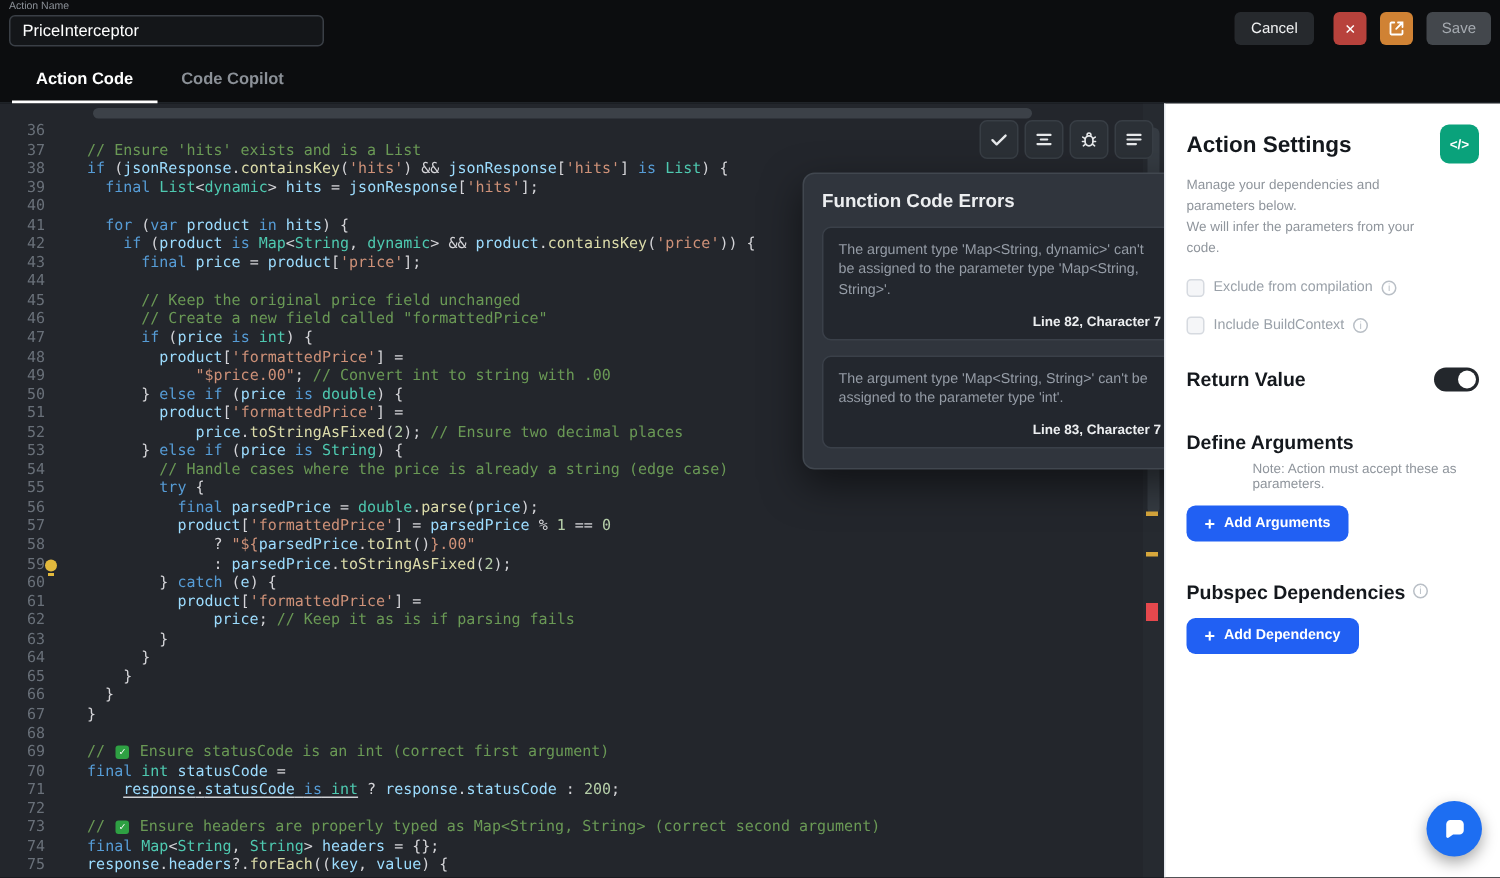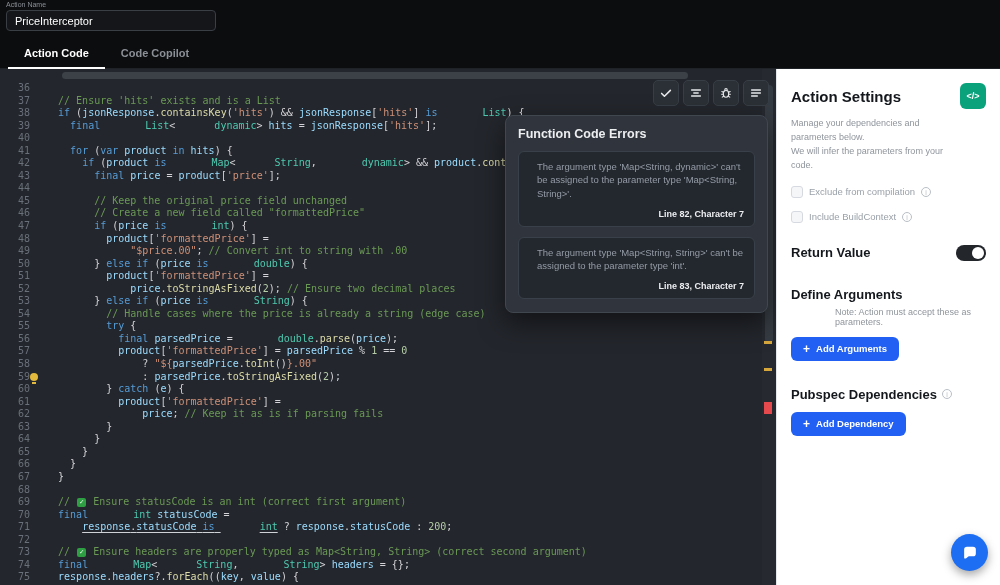--- a/index.html
+++ b/index.html
@@ -26,45 +26,45 @@
   .tab.active { color:#fff; }
   .tab.active::after { content:""; position:absolute; left:0; right:0; bottom:-1px; height:2px; background:#fff; }
 
   
   .editor { position:absolute; top:69px; left:0; width:776px; bottom:0; background:#23262c; overflow:hidden; }
   .hscroll { position:absolute; left:62px; top:3px; width:626px; height:7px; border-radius:4px; background:#3c4148; }
   .code { position:absolute; top:13px; left:0; right:14px; font-family:"DejaVu Sans Mono",monospace; font-size:10px; line-height:12.55px; }
   .line { display:flex; height:12.55px; position:relative; white-space:pre; }
   .ln { width:46px; min-width:46px; text-align:right; padding-right:16px; color:#697079; }
   .lc { white-space:pre; }
-  .tk-d { color:#d4d4d8; } .tk-k { color:#569cd6; } .tk-t { color:#4ec9b0;margin-left:39px; } .tk-s { color:#ce9178; }
+  .tk-d { color:#d4d4d8; } .tk-k { color:#569cd6; } .tk-t { color:#4ec9b0; } .tk-s { color:#ce9178; }
   .tk-m { color:#6a9955; } .tk-f { color:#dcdcaa; } .tk-v { color:#9cdcfe; } .tk-n { color:#b5cea8; }
   .tk-ck { display:inline-block; width:9px; height:9px; background:#2ea043; border-radius:2px; color:#fff;
            font-size:7px; line-height:9px; text-align:center; vertical-align:middle; margin:0 1px; }
   .err-u { text-decoration:underline; text-underline-offset:2px; text-decoration-color:#cfd2d6; }
   .bulb { position:absolute; left:30px; top:2px; width:8px; height:8px; background:#e2b93d; border-radius:50%; }
   .bulb::after { content:""; position:absolute; left:2px; top:9px; width:4px; height:2px; background:#e2b93d; }
 
   .vscroll { position:absolute; right:0; top:0; bottom:0; width:14px; background:#262a30; }
   .vthumb { position:absolute; left:3px; right:3px; top:16px; height:258px; background:#353b42; border-radius:4px; }
   .mark { position:absolute; left:2px; width:8px; height:3px; }
   .mark.m1 { top:272px; background:#d7a73c; }
   .mark.m2 { top:299px; background:#d7a73c; }
   .mark.m3 { top:333px; height:12px; background:#e5484d; }
 
   .ed-toolbar { position:absolute; top:11px; right:7px; display:flex; gap:4px; }
   .ed-toolbar button { width:26px; height:26px; background:#2b3036; border:1px solid #383e45; border-radius:5px;
                        display:flex; align-items:center; justify-content:center; cursor:pointer; }
 
   
-  .err-panel { position:absolute; left:505px; top:46px; width:263px; background:#30353d; border:1px solid #41474f;
+  .err-panel { position:absolute; left:535px; top:46px; width:263px; background:#30353d; border:1px solid #41474f;
                border-radius:8px; padding:11px 12px 3px; box-shadow:0 10px 26px rgba(0,0,0,.5); }
   .err-title { font-size:12.5px; font-weight:bold; color:#eceef0; margin-bottom:10px; }
   .err-card { background:#23272e; border:1px solid #3a4049; border-radius:6px; padding:8px 10px 7px; margin-bottom:10px; cursor:pointer; }
-  .err-msg { font-size:9.5px; color:#959ca6; line-height:1.4;margin-left:8px; }
+  .err-msg { font-size:9.5px; color:#959ca6; line-height:1.4; }
   .err-loc { text-align:right; font-size:9px; font-weight:bold; color:#eceef0; margin-top:9px; }
 
   
   .sidebar { position:absolute; top:69px; left:776px; right:0; bottom:0; background:#fff; border-left:1px solid #e4e7ec; padding:14px; }
   .sb-header { display:flex; justify-content:space-between; align-items:center; }
   .sb-title { font-size:15px; font-weight:bold; color:#14181d; }
   .code-btn { width:26px; height:26px; background:#0aa27b; border:none; border-radius:6px; color:#fff;
               font-size:9px; font-weight:bold; cursor:pointer; }
   .sb-desc { font-size:9px; color:#8f959c; margin-top:8px; line-height:1.55; width:175px; }
   .chk-row { display:flex; align-items:center; gap:6px; margin-top:13px; cursor:pointer; }
@@ -87,20 +87,31 @@
          border:none; display:flex; align-items:center; justify-content:center; cursor:pointer;
          box-shadow:0 4px 10px rgba(0,0,0,.35); }
 </style>
 </head>
 <body>
 
 <div class="topbar">
   <div class="field">
     <label>Action Name</label>
     <input value="PriceInterceptor" style="">
+  </div>
+  <div class="topbar-actions">
+    <button class="btn-cancel">Cancel</button>
+    <button class="btn-red"><span>×</span></button>
+    <button class="btn-orange">
+      <svg width="12" height="12" viewBox="0 0 12 12">
+          <path d="M4.5 2H2.6A.6.6 0 002 2.6v6.8c0 .33.27.6.6.6h6.8a.6.6 0 00.6-.6V7.5" fill="none" stroke="#fff" stroke-width="1.2" stroke-linecap="round"></path>
+          <path d="M7 2h3v3M10 2L5.8 6.2" fill="none" stroke="#fff" stroke-width="1.2" stroke-linecap="round"></path>
+        </svg>
+    </button>
+    <button class="btn-save">Save</button>
   </div>
 </div>
 
 <div class="tabbar">
   <div class="tab active">Action Code</div>
   <div class="tab">Code Copilot</div>
 </div>
 
 <div class="editor">
   <div class="hscroll"></div>

